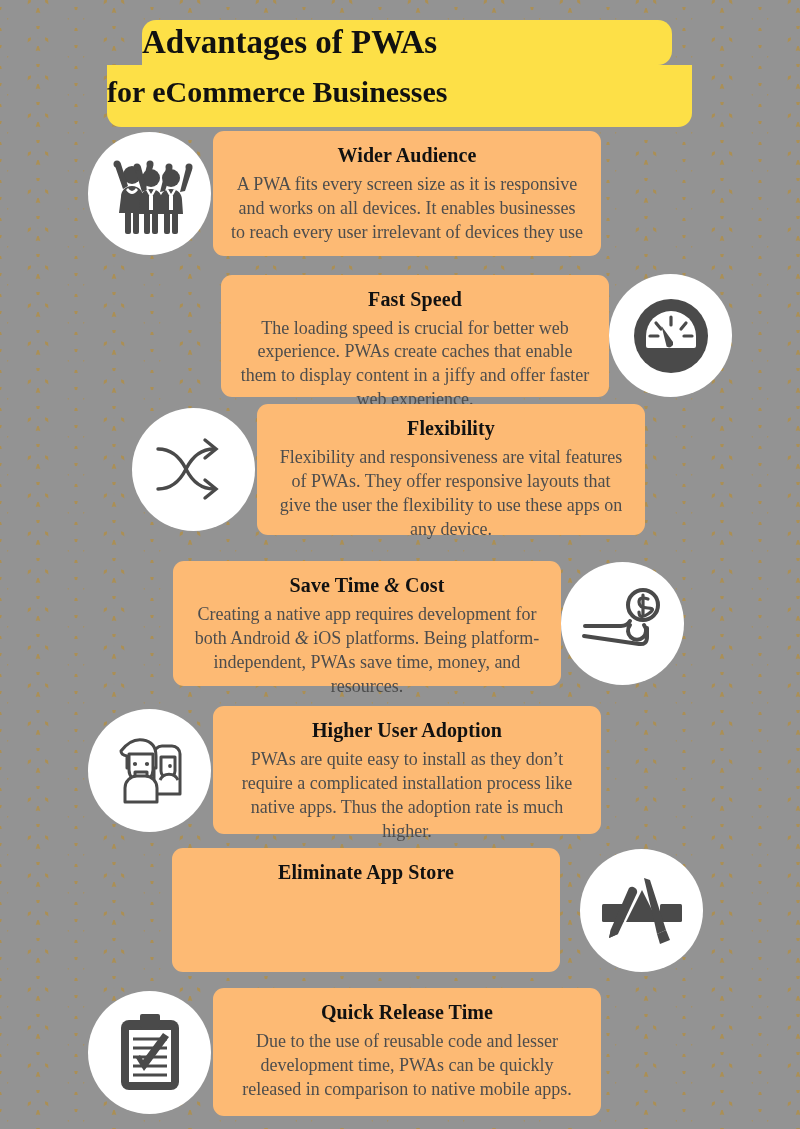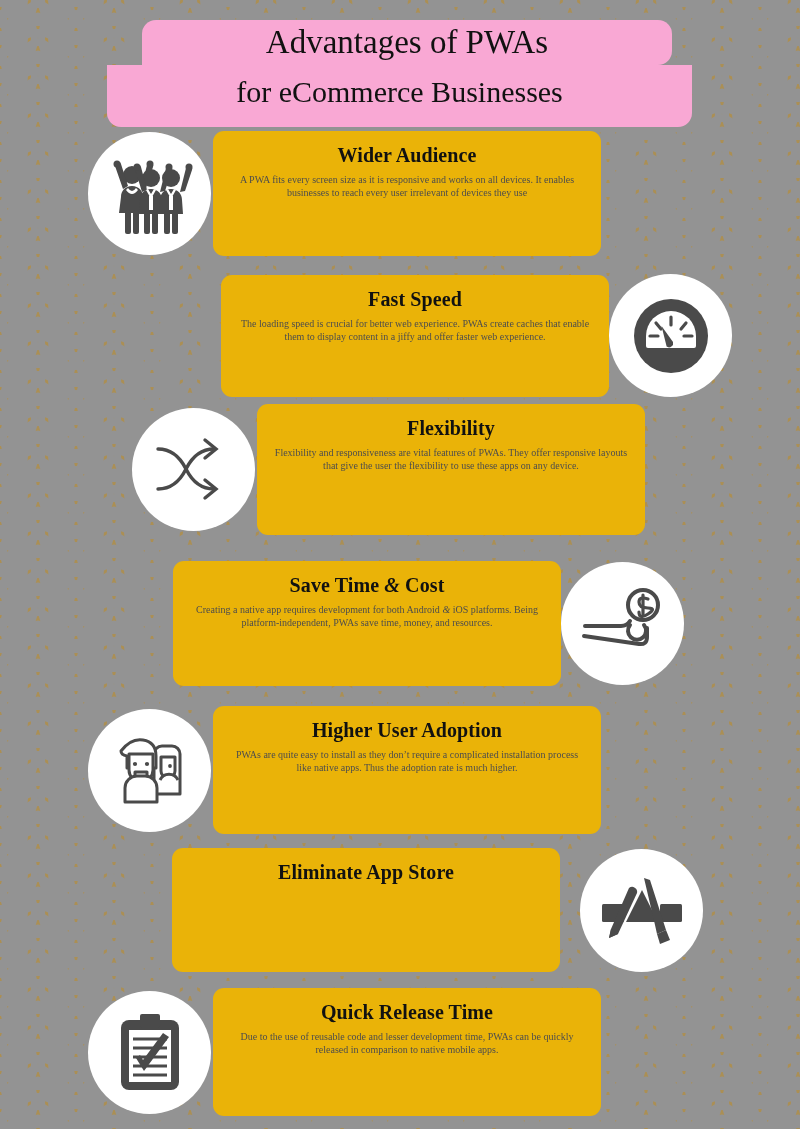--- a/index.html
+++ b/index.html
@@ -27,24 +27,24 @@
 
   
   .title-wrap {
     position: absolute;
     z-index: 3;
     top: 20px;
     left: 0;
     width: 800px;
   }
   .title-line {
-    background: #f9a8d4;
+    background: #fde047;
     color: #111111;
-    font-weight: 400;
-    text-align: center;
+    font-weight: 700;
+    text-align: left;
     white-space: nowrap;
   }
   .title-line-1 {
     position: absolute;
     top: 0px;
     left: 142px;
     width: 530px;
     height: 45px;
     line-height: 45px;
     font-size: 33px;
@@ -81,35 +81,35 @@
     border-radius: 50%;
     background: #ffffff;
     display: flex;
     align-items: center;
     justify-content: center;
   }
   .icon-bubble svg { display: block; }
 
   
   .card {
-    background: #eab308;
+    background: #fdba74;
     border-radius: 11px;
     padding: 12px 17px 16px 17px;
     text-align: center;
   }
   .card-title {
     font-size: 20px;
     font-weight: 700;
     color: #111111;
     line-height: 1.25;
     margin-bottom: 5px;
     letter-spacing: .1px;
   }
   .card-body {
-    font-size: 10px;
+    font-size: 18px;
     color: #4d4d4d;
     line-height: 1.33;
   }
   .amp { font-family: "Liberation Serif", "DejaVu Serif", serif; font-style: italic; }
 
   
   #row-0 { top: 131px;  left: 0; }
   #row-0 .icon-bubble { margin-left: 88px; margin-right: 2px; }
   #row-0 .card { width: 388px; height: 125px; }
 

